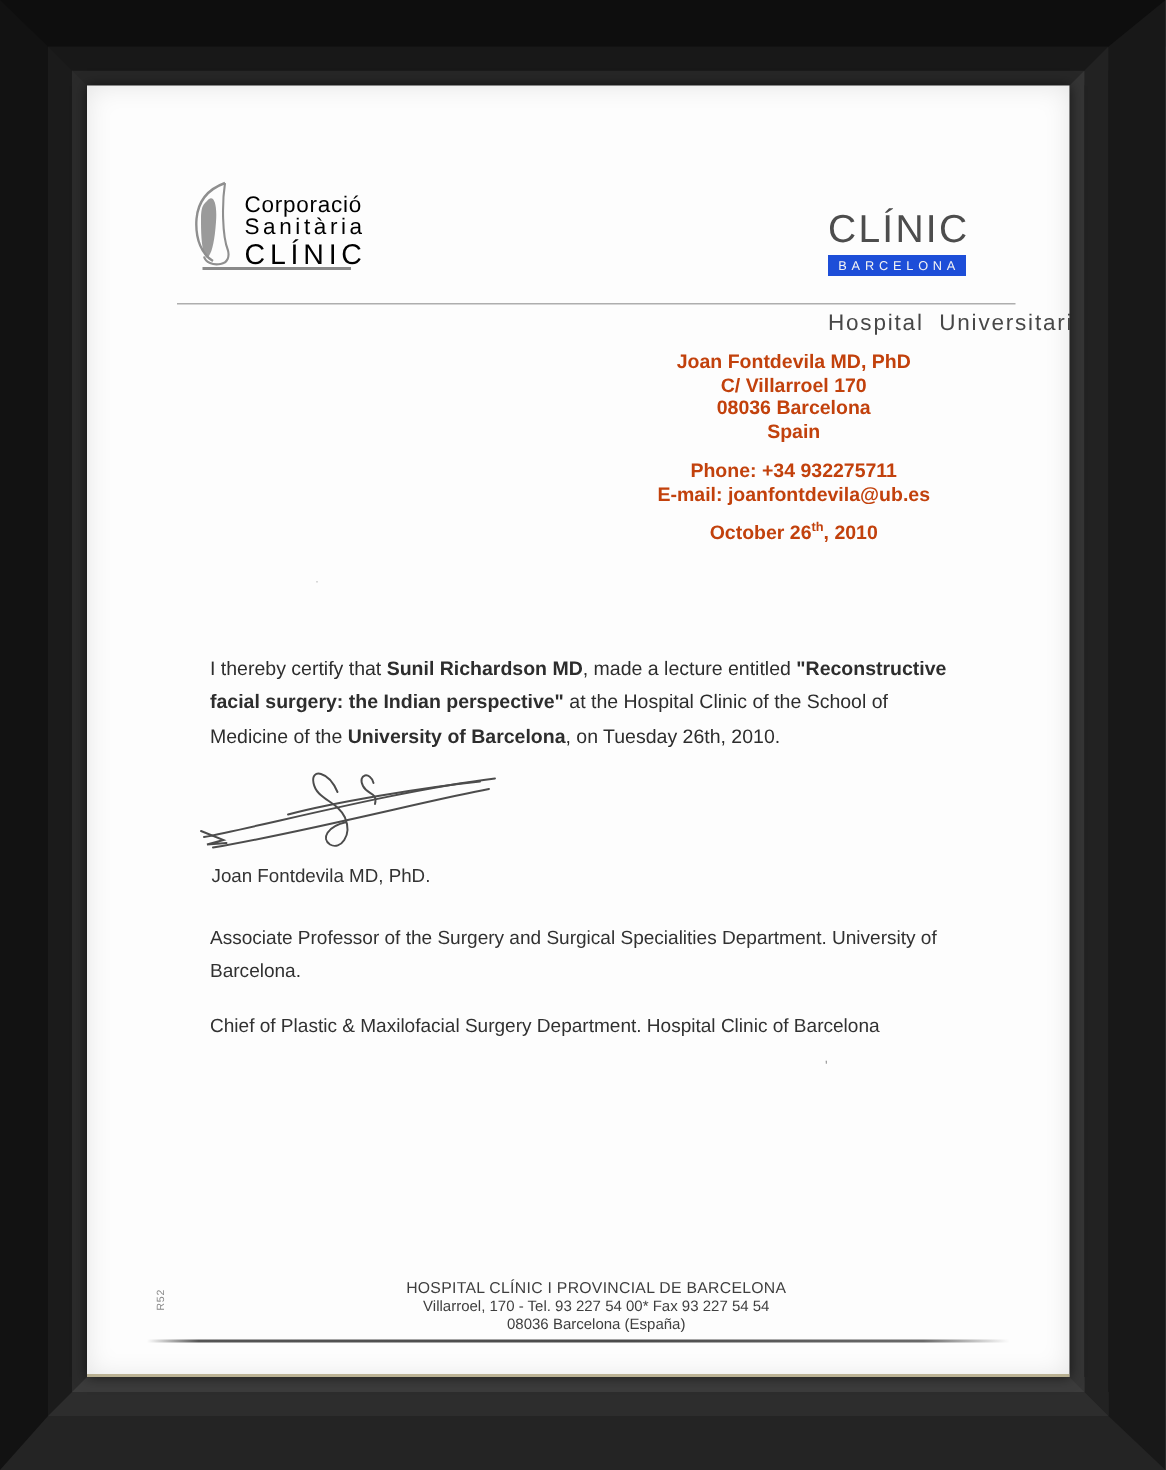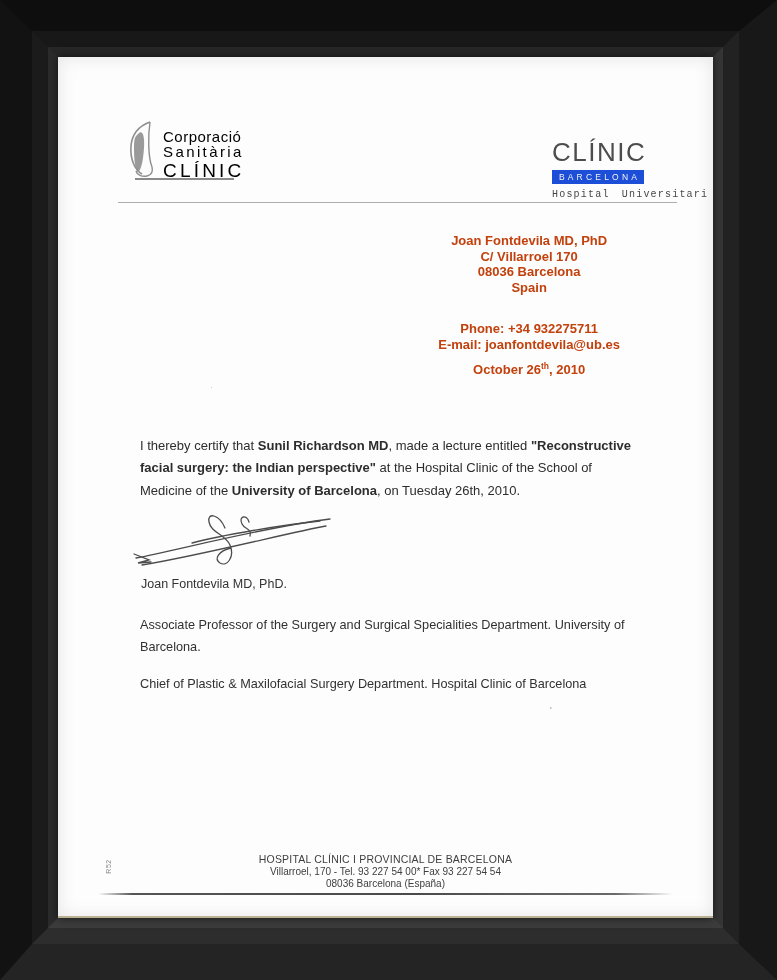--- a/index.html
+++ b/index.html
@@ -26,37 +26,37 @@
   .logo-left .txt{margin-left:5px;padding-top:10px;color:#000000;line-height:1.02;}
   .ll-1{font-size:15px;letter-spacing:0.5px;}
   .ll-2{font-size:15px;letter-spacing:2.4px;}
   .ll-3{font-size:19px;letter-spacing:3.2px;margin-top:1px;}
   .ll-underline{left:77px;top:121px;width:99px;height:2px;background:#8a8a8a;}
   
   .logo-right{right:69px;top:80px;width:92px;text-align:center;}
   .lr-title{font-size:26px;letter-spacing:1.5px;color:#4d4d4d;font-weight:400;}
   .lr-bar{margin-top:2px;background:#1d4ed8;color:#f4f4f4;font-size:8.5px;
           letter-spacing:3.2px;padding:2px 0 2px 3px;}
-  .lr-sub{margin-top:5px;font-size:10px;letter-spacing:1.2px;word-spacing:5px;
-          color:#474747;white-space:nowrap;font-family:Liberation Mono, monospace;}
+  .lr-sub{margin-top:23px;font-size:15px;letter-spacing:1.2px;word-spacing:5px;
+          color:#474747;white-space:nowrap;}
   .header-rule{left:60px;top:145px;width:559px;height:1px;background:#aeaeae;}
   
   .address{right:93px;top:176px;text-align:center;font-size:13px;line-height:15.5px;color:#c2410c;font-weight:bold;}
-  .addr-phone{margin-top:26px;}
+  .addr-phone{margin-top:11px;}
   .addr-date{margin-top:10px;}
   sup{font-size:8.5px;vertical-align:super;line-height:0;}
   
   .body-par{left:82px;top:378px;width:504px;font-size:13px;line-height:22.3px;color:#2d2d2d;}
   .b{font-weight:bold;margin-top:28px;}
   .sig-svg{left:74px;top:450px;}
   .sig-name{left:83px;top:520px;font-size:12.5px;color:#333;}
   .cred1{left:82px;top:558px;width:500px;font-size:12.7px;line-height:21.5px;color:#313131;}
   .cred2{left:82px;top:620px;width:510px;font-size:12.7px;color:#313131;}
   
-  .footer{left:0;top:796px;width:100%;text-align:center;color:#3e3e3e;}
+  .footer{left:12px;top:796px;width:100%;text-align:center;color:#3e3e3e;}
   .f1{font-size:10.5px;letter-spacing:0.2px;line-height:12.5px;}
   .f2,.f3{font-size:10px;line-height:12.5px;text-align:center;}
   .footer-line{left:40px;top:836px;width:575px;height:2px;
     background:linear-gradient(to right,rgba(90,90,90,0) 0%,#555 6%,#4b4b4b 55%,#6a6a6a 90%,rgba(120,120,120,0) 100%);}
   .margin-code{left:38px;top:806px;font-size:7px;color:#888;transform:rotate(-90deg);
     transform-origin:center;width:24px;text-align:center;letter-spacing:0.5px;}
   .speck1{left:152px;top:326px;font-size:8px;color:#c2c2c2;}
   .speck2{left:492px;top:648px;font-size:9px;color:#909090;}
 </style>
 </head>

